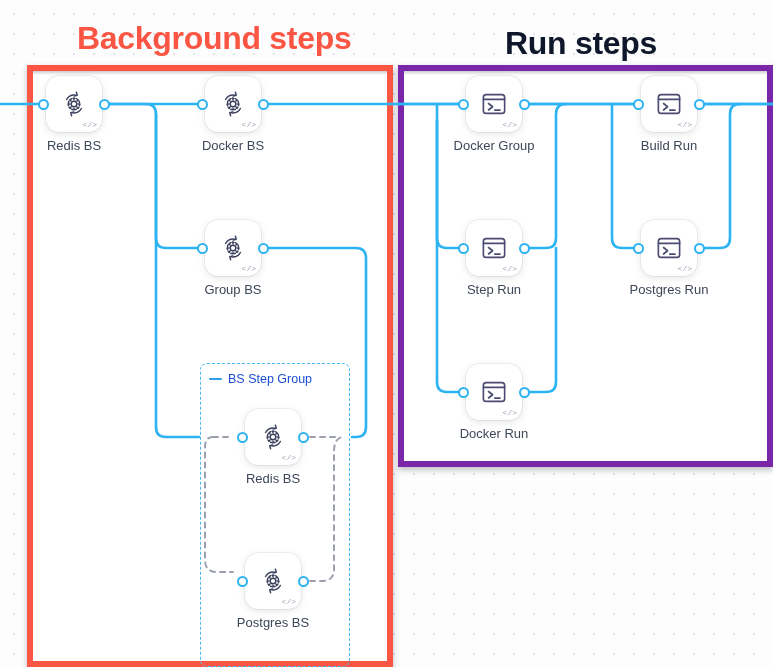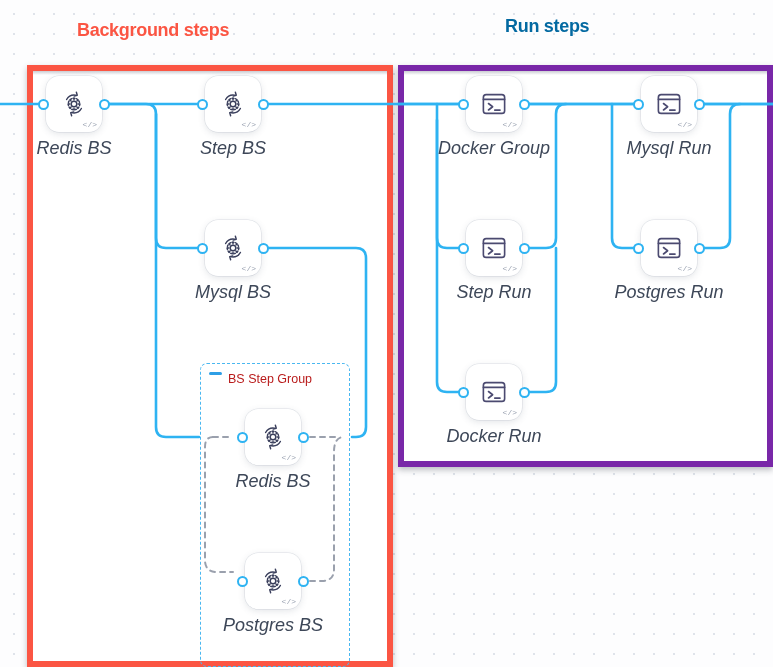--- a/index.html
+++ b/index.html
@@ -14,26 +14,26 @@
     position:absolute;inset:0;
     background-color:#fdfdfe;
     background-image:radial-gradient(#dfe3ea 1px, transparent 1.1px);
     background-size:20px 20px;
     background-position:4px 4px;
   }
   
   .sec-title{
     position:absolute;
     font-weight:bold;
-    font-size:18px;
+    font-size:32px;
     letter-spacing:-0.3px;
     white-space:nowrap;
   }
   #title-bg{left:77px;top:20px;color:#fb5543;}
-  #title-run{left:505px;top:16px;color:#0369a1;}
+  #title-run{left:505px;top:25px;color:#0f172a;}
 
   
   .groupbox{
     position:absolute;
     background:#ffffff;
     box-sizing:border-box;
     box-shadow:0 3px 6px rgba(40,45,60,.30);
   }
   #box-background{
     left:27px;top:65px;width:366px;height:602px;
@@ -52,22 +52,22 @@
   
   #step-group{
     position:absolute;left:200px;top:363px;width:150px;height:304px;
     border:1.5px dashed #49b7f0;
     border-radius:7px;
     box-sizing:border-box;
     background:rgba(255,255,255,0.0);
   }
   #step-group-header{
     position:absolute;left:8px;top:8px;
-    display:flex;gap:6px;
-    font-size:12.5px;color:#b91c1c;white-space:nowrap;
+    display:flex;align-items:center;gap:6px;
+    font-size:12.5px;color:#1d4ed8;white-space:nowrap;
   }
   .minus-icon{
     display:inline-block;width:13px;height:2.5px;background:#2e9fe6;border-radius:2px;
   }
 
   
   #edges{position:absolute;left:0;top:0;width:773px;height:667px;overflow:visible;}
 
   
   .node{position:absolute;width:56px;height:56px;}
@@ -78,21 +78,21 @@
     display:flex;align-items:center;justify-content:center;
   }
   .node .codebadge{
     position:absolute;right:5px;bottom:3px;
     font-size:8px;color:#9aa2b1;line-height:1;
     font-family:"Liberation Mono","DejaVu Sans Mono",monospace;
   }
   .node .label{
     position:absolute;left:50%;transform:translateX(-50%);
     top:62px;white-space:nowrap;
-    font-size:18px;color:#3d4758;font-style:italic;
+    font-size:13px;color:#3d4758;
   }
   .port{
     position:absolute;top:28px;width:11px;height:11px;
     margin-top:-5.5px;border-radius:50%;
     background:#ffffff;border:2.6px solid #2eb3f2;
     box-sizing:border-box;
   }
   .port.in{left:-8px;}
   .port.out{right:-8px;}
   svg.gl{display:block;}
@@ -187,40 +187,40 @@
             <path d="M6.1 8.4A7 7 0 0 1 13.2 4.9"></path>
             <polyline points="13.9,2.6 14.6,5.0 12.2,5.7"></polyline>
             <path d="M17.9 15.6A7 7 0 0 1 10.8 19.1"></path>
             <polyline points="10.1,21.4 9.4,19.0 11.8,18.3"></polyline>
           </svg>
         </span>
         <span class="codebadge">&lt;/&gt;</span>
       </div>
       <span class="port in"></span>
       <span class="port out"></span>
-      <div class="label">Step BS</div>
+      <div class="label">Docker BS</div>
     </div>
     <div class="node" style="left: 205px; top: 220px;">
       <div class="card">
         <span>
           <svg class="gl" width="30" height="30" viewBox="0 0 24 24" fill="none" stroke="#3a3f5c" stroke-width="1.15" stroke-linecap="round" stroke-linejoin="round">
             <circle cx="12" cy="12" r="2.25"></circle>
             <path d="M12 7.4v1.3M12 15.3v1.3M7.4 12h1.3M15.3 12h1.3M8.75 8.75l.92.92M14.33 14.33l.92.92M15.25 8.75l-.92.92M9.67 14.33l-.92.92"></path>
             <circle cx="12" cy="12" r="4.6" stroke-dasharray="1.3 1.25"></circle>
             <path d="M6.1 8.4A7 7 0 0 1 13.2 4.9"></path>
             <polyline points="13.9,2.6 14.6,5.0 12.2,5.7"></polyline>
             <path d="M17.9 15.6A7 7 0 0 1 10.8 19.1"></path>
             <polyline points="10.1,21.4 9.4,19.0 11.8,18.3"></polyline>
           </svg>
         </span>
         <span class="codebadge">&lt;/&gt;</span>
       </div>
       <span class="port in"></span>
       <span class="port out"></span>
-      <div class="label">Mysql BS</div>
+      <div class="label">Group BS</div>
     </div>
     <div class="node" style="left: 245px; top: 409px;">
       <div class="card">
         <span>
           <svg class="gl" width="30" height="30" viewBox="0 0 24 24" fill="none" stroke="#3a3f5c" stroke-width="1.15" stroke-linecap="round" stroke-linejoin="round">
             <circle cx="12" cy="12" r="2.25"></circle>
             <path d="M12 7.4v1.3M12 15.3v1.3M7.4 12h1.3M15.3 12h1.3M8.75 8.75l.92.92M14.33 14.33l.92.92M15.25 8.75l-.92.92M9.67 14.33l-.92.92"></path>
             <circle cx="12" cy="12" r="4.6" stroke-dasharray="1.3 1.25"></circle>
             <path d="M6.1 8.4A7 7 0 0 1 13.2 4.9"></path>
             <polyline points="13.9,2.6 14.6,5.0 12.2,5.7"></polyline>
@@ -276,21 +276,21 @@
             <rect x="3.5" y="4.5" width="17" height="15" rx="2.2"></rect>
             <line x1="3.5" y1="8.3" x2="20.5" y2="8.3"></line>
             <polyline points="7.6,11.6 10.9,14.2 7.6,16.8"></polyline>
             <line x1="12.6" y1="16.9" x2="16.8" y2="16.9"></line>
           </svg>
         </span>
         <span class="codebadge">&lt;/&gt;</span>
       </div>
       <span class="port in"></span>
       <span class="port out"></span>
-      <div class="label">Mysql Run</div>
+      <div class="label">Build Run</div>
     </div>
     <div class="node" style="left: 466px; top: 220px;">
       <div class="card">
         <span>
           <svg class="gl" width="30" height="30" viewBox="0 0 24 24" fill="none" stroke="#4b4a70" stroke-width="1.3" stroke-linecap="round" stroke-linejoin="round">
             <rect x="3.5" y="4.5" width="17" height="15" rx="2.2"></rect>
             <line x1="3.5" y1="8.3" x2="20.5" y2="8.3"></line>
             <polyline points="7.6,11.6 10.9,14.2 7.6,16.8"></polyline>
             <line x1="12.6" y1="16.9" x2="16.8" y2="16.9"></line>
           </svg>

